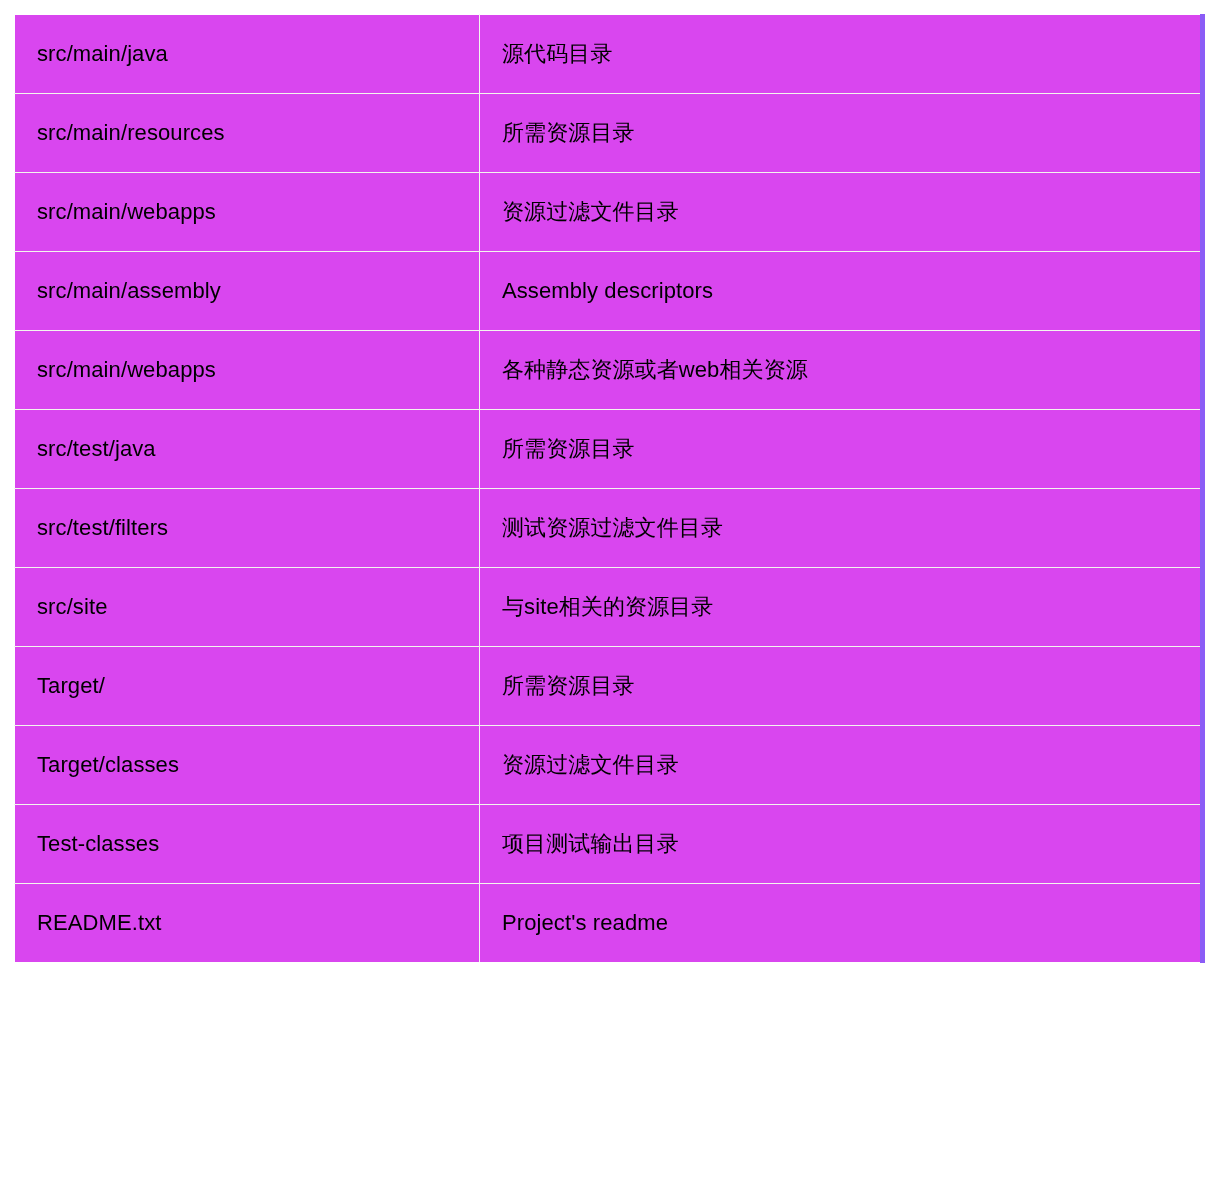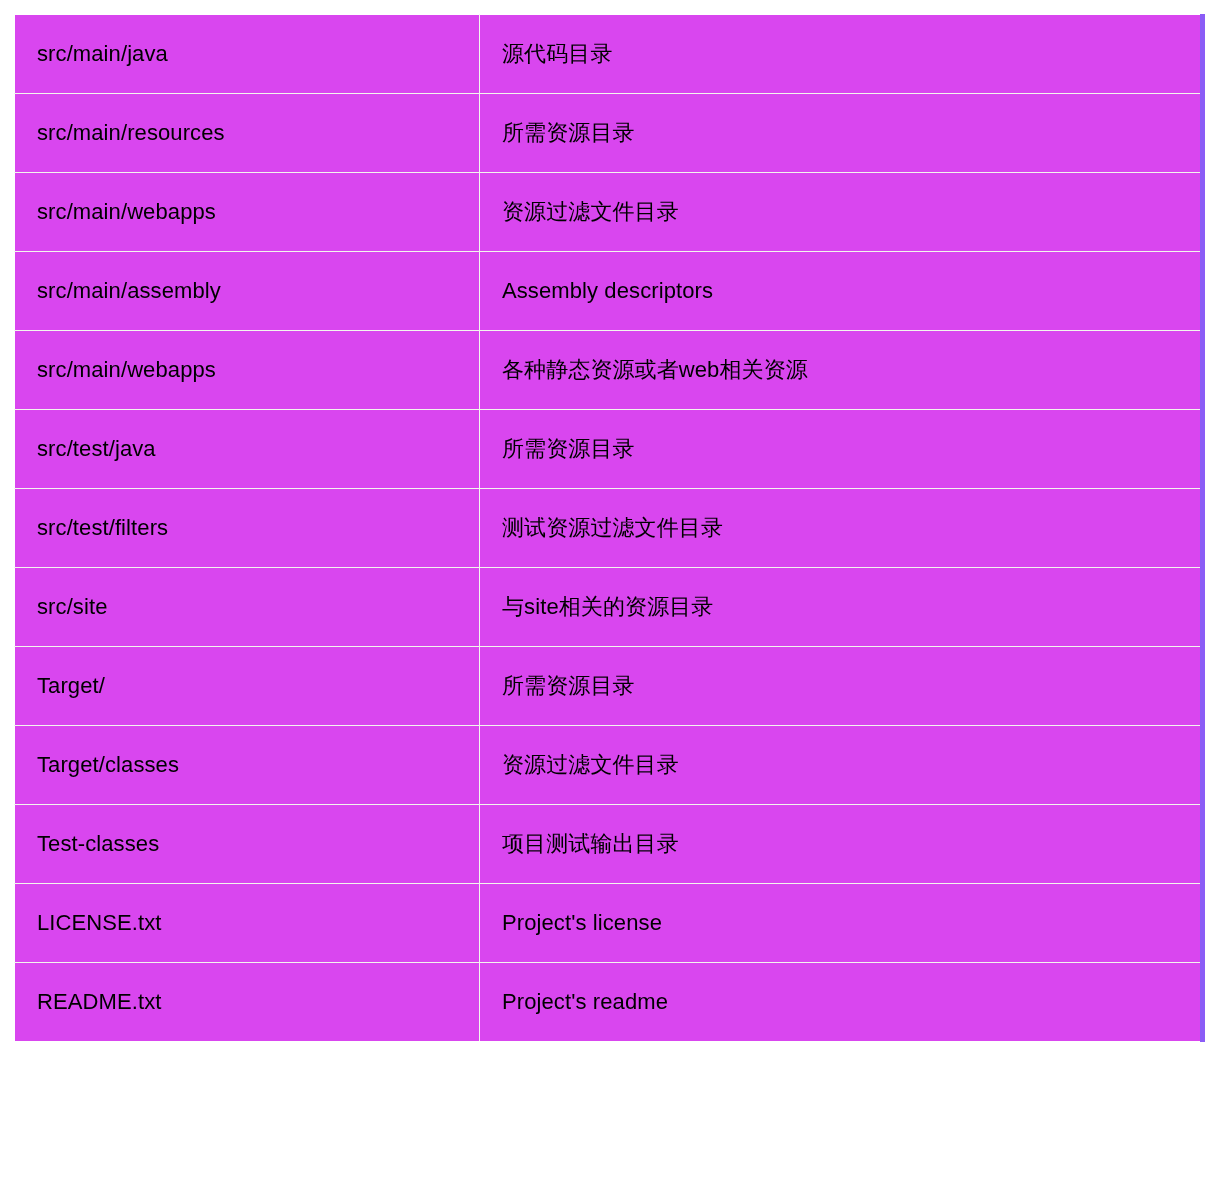--- a/index.html
+++ b/index.html
@@ -99,22 +99,18 @@
       </tr>
       <tr>
         <td>Target/classes</td>
         <td>资源过滤文件目录</td>
       </tr>
       <tr>
         <td>Test-classes</td>
         <td>项目测试输出目录</td>
       </tr>
       <tr>
-        <td>LICENSE.txt</td>
-        <td>Project's license</td>
-      </tr>
-      <tr>
         <td>README.txt</td>
         <td>Project's readme</td>
       </tr>
     </tbody>
   </table>
 </div>
 
 </body></html>

